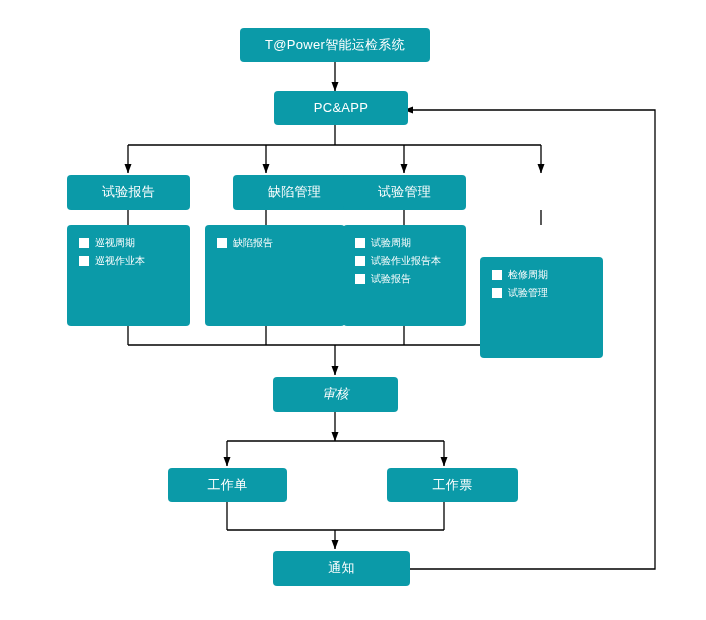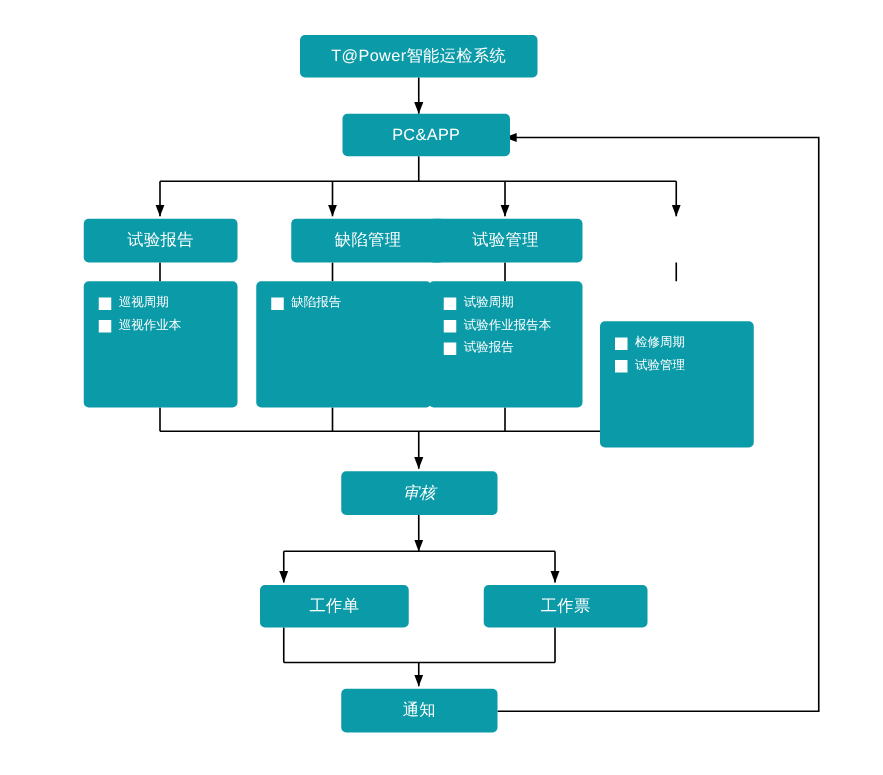--- a/index.html
+++ b/index.html
@@ -185,25 +185,25 @@
     <div class="panel-item">
       <span class="bullet"></span>
       <span class="panel-item-label">试验管理</span>
     </div>
   </div>
 
   <div class="node" style="left:273px; top:377px; width:125px; height:35px;font-style:italic;">
     <span class="node-title">审核</span>
   </div>
 
-  <div class="node" style="left:168px; top:468px; width:119px; height:34px;margin-left:40px;">
+  <div class="node" style="left:168px; top:468px; width:119px; height:34px;">
     <span class="node-title">工作单</span>
   </div>
 
   <div class="node" style="left:387px; top:468px; width:131px; height:34px;">
     <span class="node-title">工作票</span>
   </div>
 
-  <div class="node" style="left:273px; top:551px; width:125px; height:35px;">
+  <div class="node" style="left:273px; top:551px; width:137px; height:35px;">
     <span class="node-title">通知</span>
   </div>
 
 </div>
 
 </body></html>

